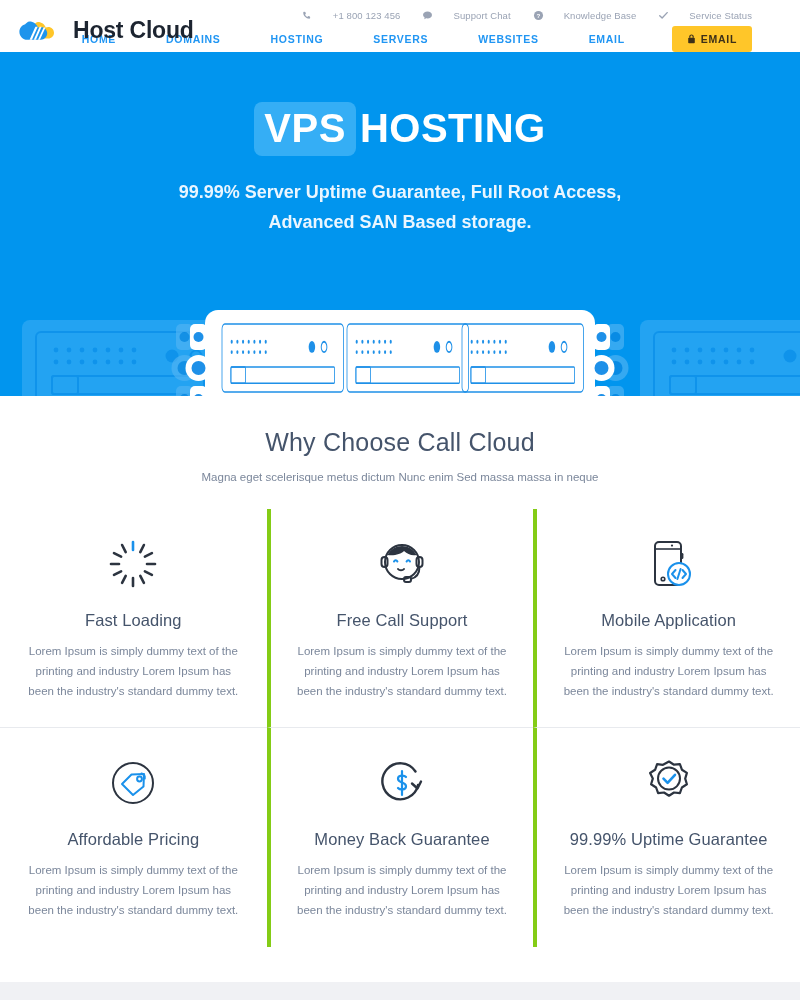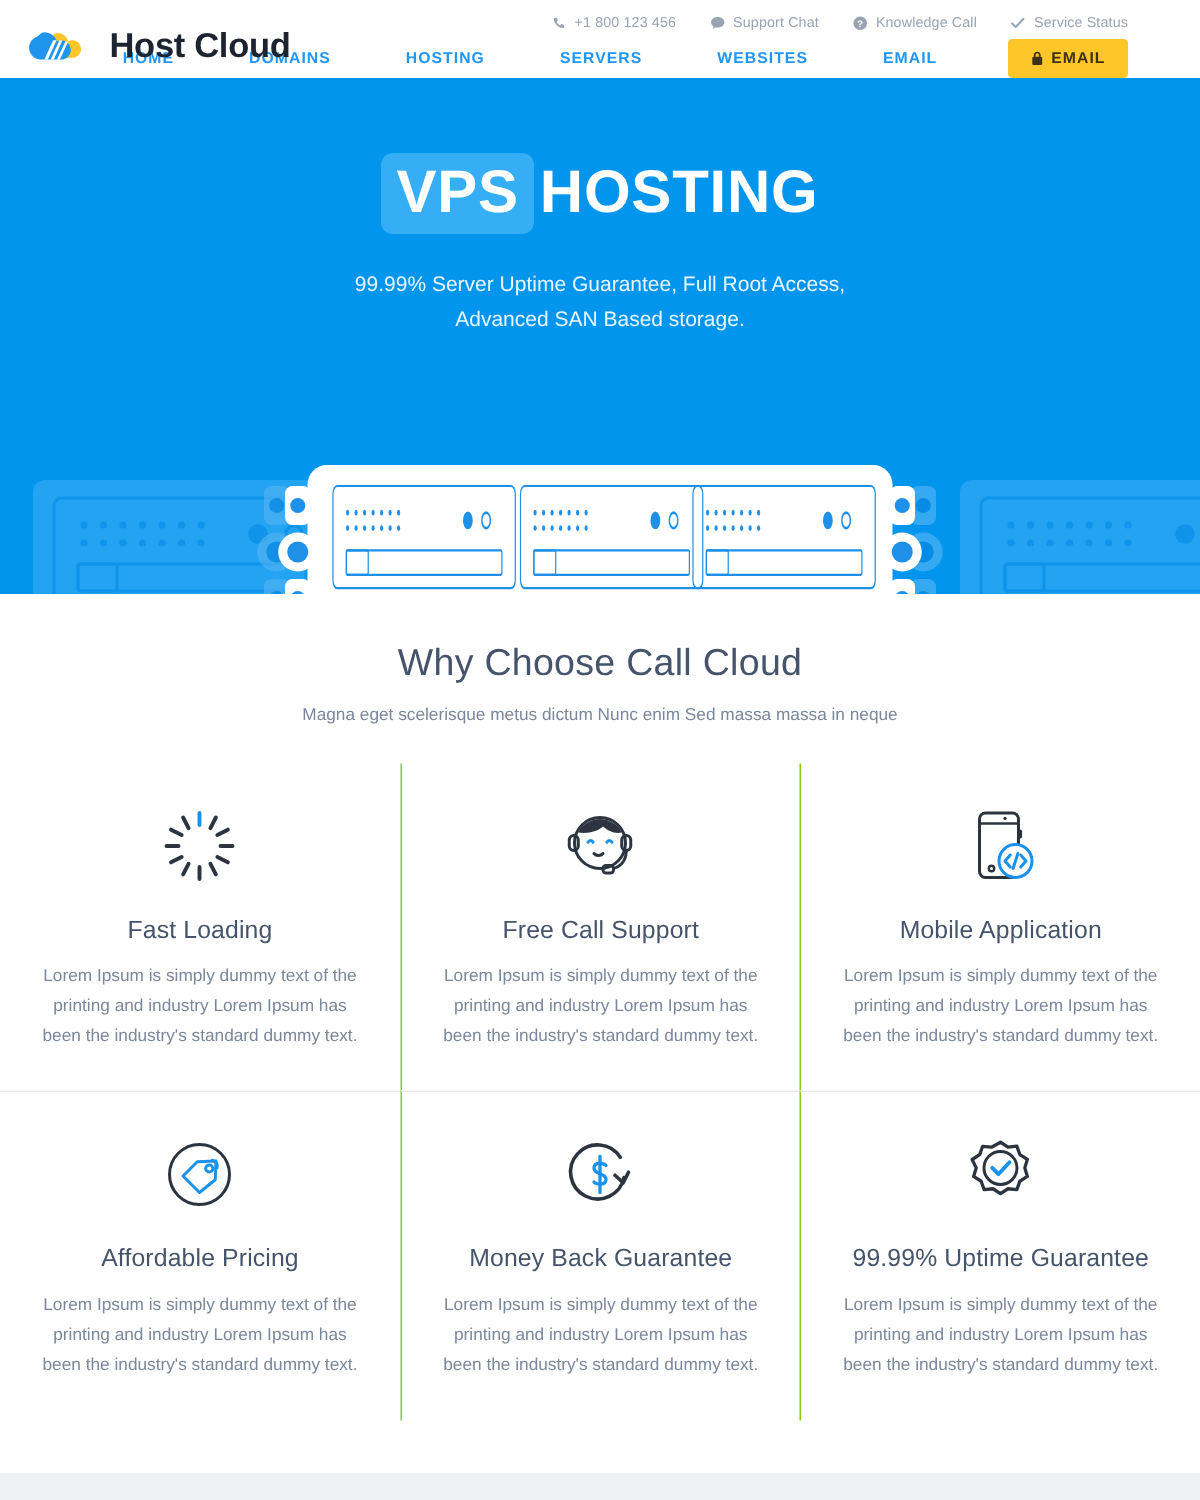--- a/index.html
+++ b/index.html
@@ -12,21 +12,21 @@
   }
   .page { width:800px; height:1000px; position:relative; }
 
   
   .header { height:52px; background:#fff; position:relative; }
   .topbar {
     display:flex; justify-content:flex-end; align-items:center;
     gap:22px; padding:7px 48px 0 0; height:24px;
   }
   .topbar-item {
-    display:flex; align-items:flex-end; gap:5px;
+    display:flex; align-items:flex-end; gap:20px;
     font-size:9.5px; color:#9aa3b4; letter-spacing:.1px;
     white-space:nowrap;
   }
   .topbar-item .ti { display:inline-flex; width:11px; height:11px; align-items:center; justify-content:center; }
   .topbar-item svg { display:block; }
 
   .logo-wrap {
     position:absolute; left:16px; top:12px;
     display:flex; align-items:center; gap:9px;
   }
@@ -57,22 +57,22 @@
   }
   .hero-title {
     margin-top:50px; font-size:40px; font-weight:bold; color:#fff;
     letter-spacing:.5px; line-height:1; display:inline-block;
   }
   .hero-title .chip {
     background:#35aef5; border-radius:8px; padding:6px 10px 8px 10px;
     display:inline-block; margin-right:4px;
   }
   .hero-sub {
-    margin-top:22px; font-size:14px; color:#eaf6ff; line-height:1.65;
-    font-weight:normal;
+    margin-top:22px; font-size:18px; color:#eaf6ff; line-height:1.65;
+    font-weight:bold;
   }
 
   .servers {
     position:absolute; left:0; right:0; top:250px; height:140px;
   }
   .servers svg { display:block; width:800px; height:140px; }
 
   
   .features { background:#fff; padding-top:32px; }
   .sec-title {
@@ -83,21 +83,21 @@
     text-align:center; font-size:11.5px; color:#7b879b; margin-top:14px;
   }
   .grid {
     margin:26px auto 0 auto; width:800px;
     display:grid; grid-template-columns:1fr 1fr 1fr;
   }
   .cell {
     padding:22px 24px 26px 24px; text-align:center; position:relative;
     min-height:190px;
   }
-  .cell.bl { border-left:1px solid #84cc16; }
+  .cell.bl { border-left:4px solid #84cc16; }
   .cell.bt { border-top:1px solid #e8eaee; }
   .icon-box { height:66px; display:flex; align-items:center; justify-content:center; }
   .icon-box svg { display:block; }
   .cell h3 {
     font-size:16.5px; font-weight:normal; color:#45546b;
     margin-top:14px; letter-spacing:.1px;
   }
   .cell p {
     font-size:11.5px; line-height:1.72; color:#7b879b; margin-top:12px;
   }
@@ -147,21 +147,21 @@
         <span>Support Chat</span>
       </div>
 
       <div class="topbar-item">
         <span class="ti">
           <svg width="11" height="11" viewBox="0 0 16 16">
             <circle cx="8" cy="8" r="6.6" fill="#9aa3b4"></circle>
             <text x="8" y="11.4" font-size="9" font-family="Liberation Sans, sans-serif" font-weight="bold" fill="#fff" text-anchor="middle">?</text>
           </svg>
         </span>
-        <span>Knowledge Call</span>
+        <span>Knowledge Base</span>
       </div>
 
       <div class="topbar-item">
         <span class="ti">
           <svg width="11" height="11" viewBox="0 0 16 16">
             <path d="M2.5 8.2 6 11.6 13.4 3.8" stroke="#9aa3b4" stroke-width="2" fill="none" stroke-linecap="round" stroke-linejoin="round"></path>
           </svg>
         </span>
         <span>Service Status</span>
       </div>

